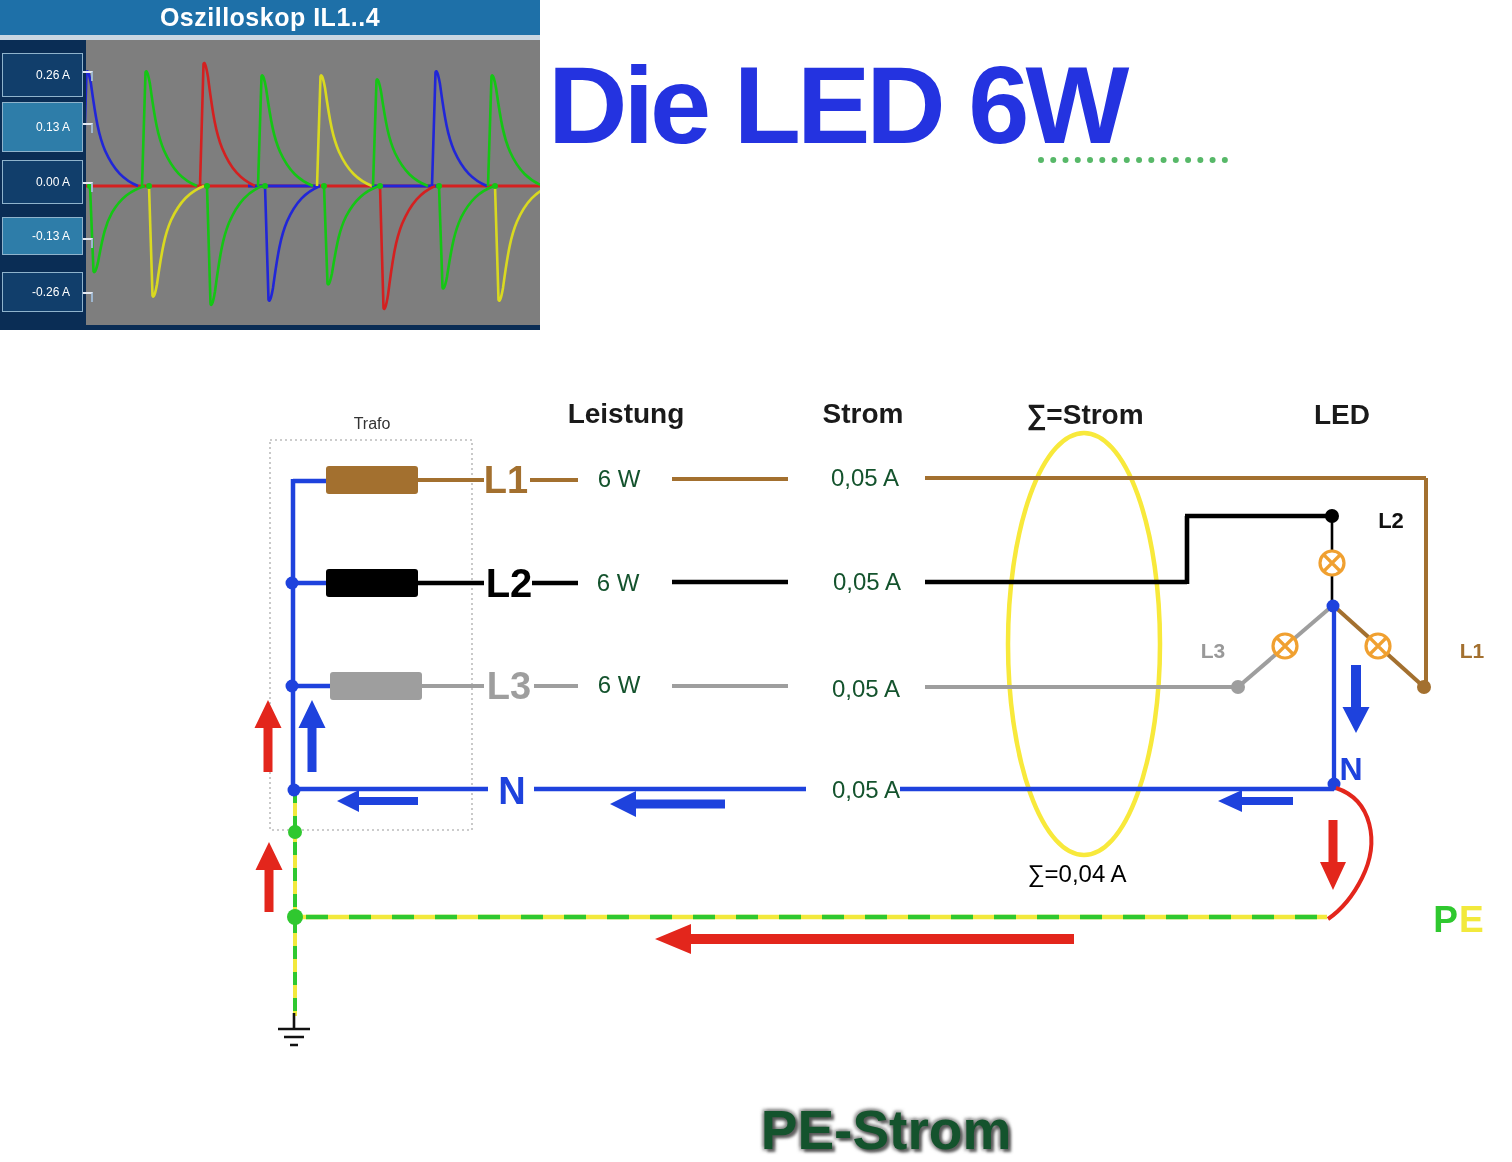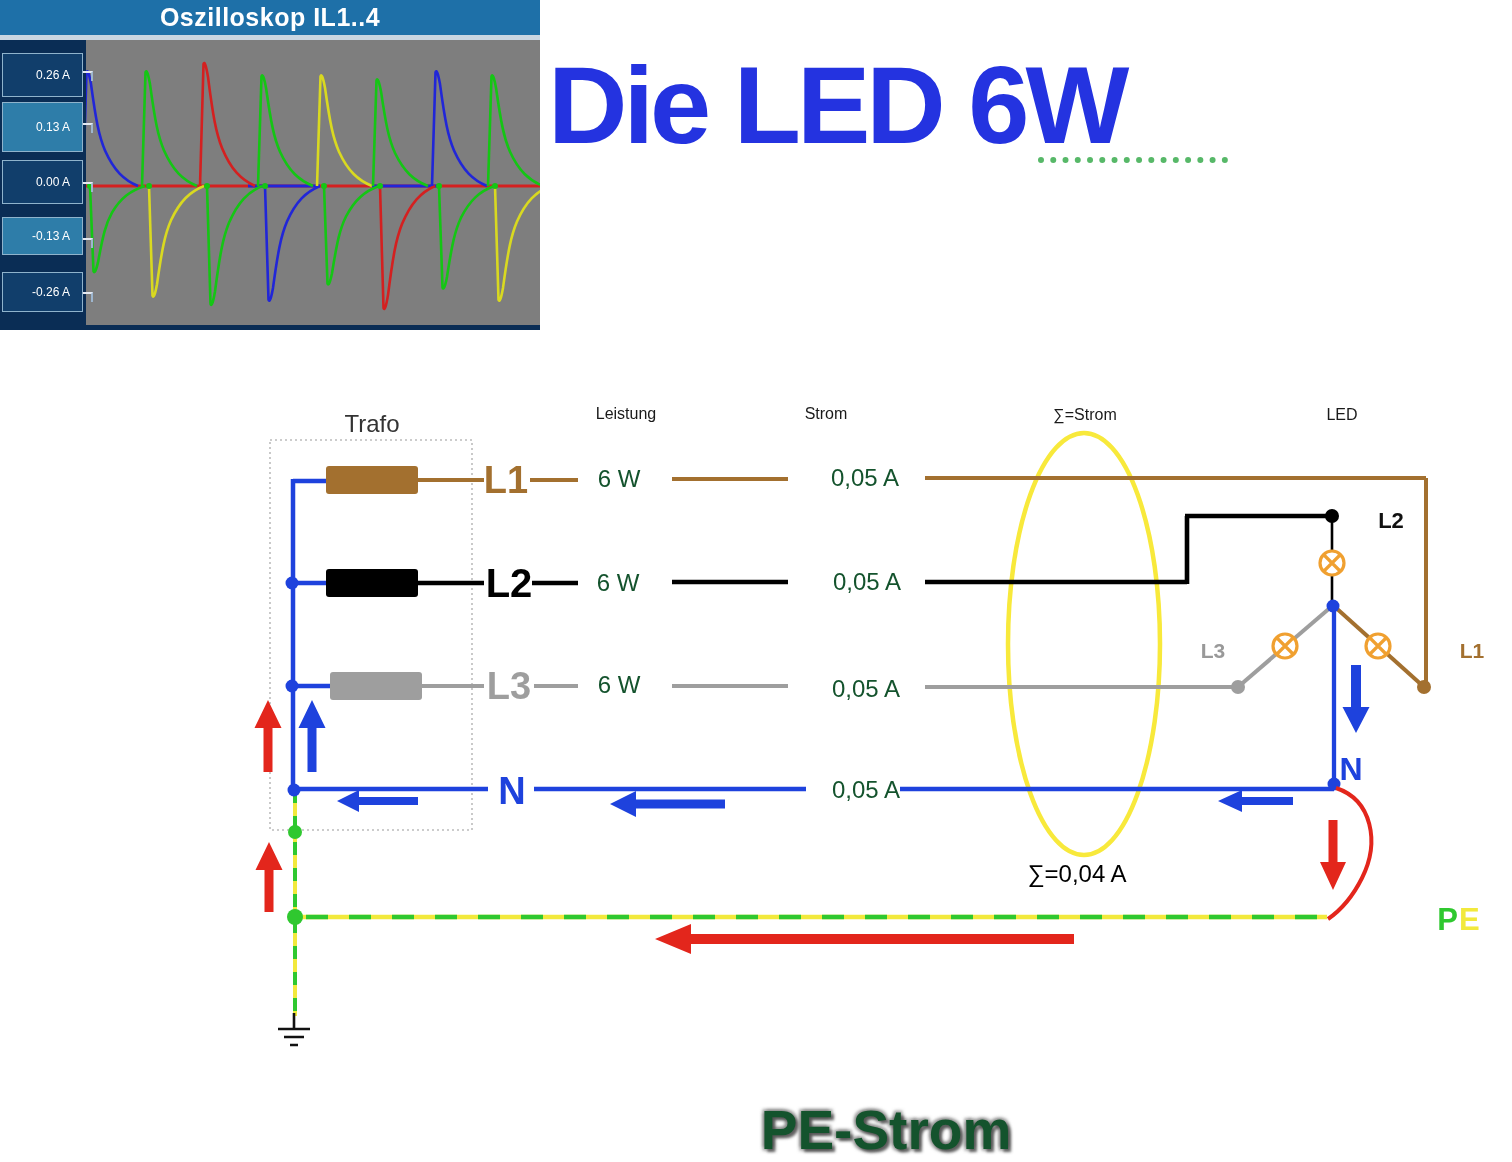--- a/index.html
+++ b/index.html
@@ -21,28 +21,28 @@
   .stick{position:absolute;left:83px;width:8px;height:8px;border-top:2px solid #e4e9f2;
      border-right:2px solid #9db6cf;}
   
   #page-title{position:absolute;left:548px;top:50px;font-size:110px;font-weight:bold;
      color:#2433e0;letter-spacing:-4px;line-height:1;z-index:4;}
   #title-underline{position:absolute;left:1038px;top:151px;width:190px;height:6px;
      border-bottom:6px dotted #57b868;z-index:4;}
   
   #circuit{position:absolute;left:0;top:0;z-index:2;}
   
-  .hdr{font-size:16px;color:#1a1a1a;}
+  .hdr{font-size:28px;color:#1a1a1a;font-weight:bold;}
   .small{font-size:24px;color:#14532d;}
   .rowlab{font-size:38px;font-weight:bold;}
   .ledlab{font-size:21px;font-weight:bold;}
   #footer-title{font-size:55px;font-weight:bold;color:#14532d;
      text-shadow:3px 3px 3px rgba(70,70,70,.85),-2px -2px 3px rgba(110,110,110,.55),
                  2px -2px 3px rgba(110,110,110,.5),-2px 2px 3px rgba(110,110,110,.5);}
-  #pe-label{font-size:31px;font-weight:bold;letter-spacing:1px;}
+  #pe-label{font-size:37px;font-weight:bold;letter-spacing:1px;}
 </style>
 </head>
 <body>
 
 <div id="scope">
   <div id="scope-titlebar">
     <span id="scope-title">Oszilloskop IL1..4</span>
   </div>
   <div id="scope-divider"></div>
   <div id="scope-plot">
@@ -166,23 +166,23 @@
   <path fill="#1e42dd" d="M312 700 L298.5 728 L307.5 728 L307.5 772 L316.5 772 L316.5 728 L325.5 728 Z"></path>
   <path fill="#e3261c" d="M269 842 L255.5 870 L264.5 870 L264.5 912 L273.5 912 L273.5 870 L282.5 870 Z"></path>
   <path fill="#1e42dd" d="M337 801 L359 790 L359 797 L418 797 L418 805 L359 805 L359 812 Z"></path>
   <path fill="#1e42dd" d="M610 804 L636 791 L636 799.5 L725 799.5 L725 808.5 L636 808.5 L636 817 Z"></path>
   <path fill="#1e42dd" d="M1218 801 L1242 790 L1242 797 L1293 797 L1293 805 L1242 805 L1242 812 Z"></path>
   <path fill="#e3261c" d="M655 939 L691 924 L691 934 L1074 934 L1074 944 L691 944 L691 954 Z"></path>
   <path fill="#1e42dd" d="M1356 733 L1342.5 707 L1351 707 L1351 665 L1361 665 L1361 707 L1369.5 707 Z"></path>
   <path fill="#e3261c" d="M1333 890 L1320 862 L1328.5 862 L1328.5 820 L1337.5 820 L1337.5 862 L1346 862 Z"></path>
 </svg>
 
-<div class="t small" style="left:372px;top:424px;font-size:24px;color:#333">Trafo</div>
+<div class="t small" style="left:372px;top:424px;font-size:16px;color:#333">Trafo</div>
 <div class="t hdr" style="left:626px;top:414px">Leistung</div>
-<div class="t hdr" style="left:826px;top:414px">Strom</div>
+<div class="t hdr" style="left:863px;top:414px">Strom</div>
 <div class="t hdr" style="left:1085px;top:415px">∑=Strom</div>
 <div class="t hdr" style="left:1342px;top:415px">LED</div>
 
 <div class="t rowlab" style="left:506px;top:480px;color:#a3702f">L1</div>
 <div class="t rowlab" style="left:509px;top:583px;color:#000;font-size:40px">L2</div>
 <div class="t rowlab" style="left:509px;top:686px;color:#9e9e9e">L3</div>
 <div class="t rowlab" style="left:512px;top:791px;color:#1e42dd">N</div>
 
 <div class="t small" style="left:619px;top:479px">6 W</div>
 <div class="t small" style="left:618px;top:583px">6 W</div>

